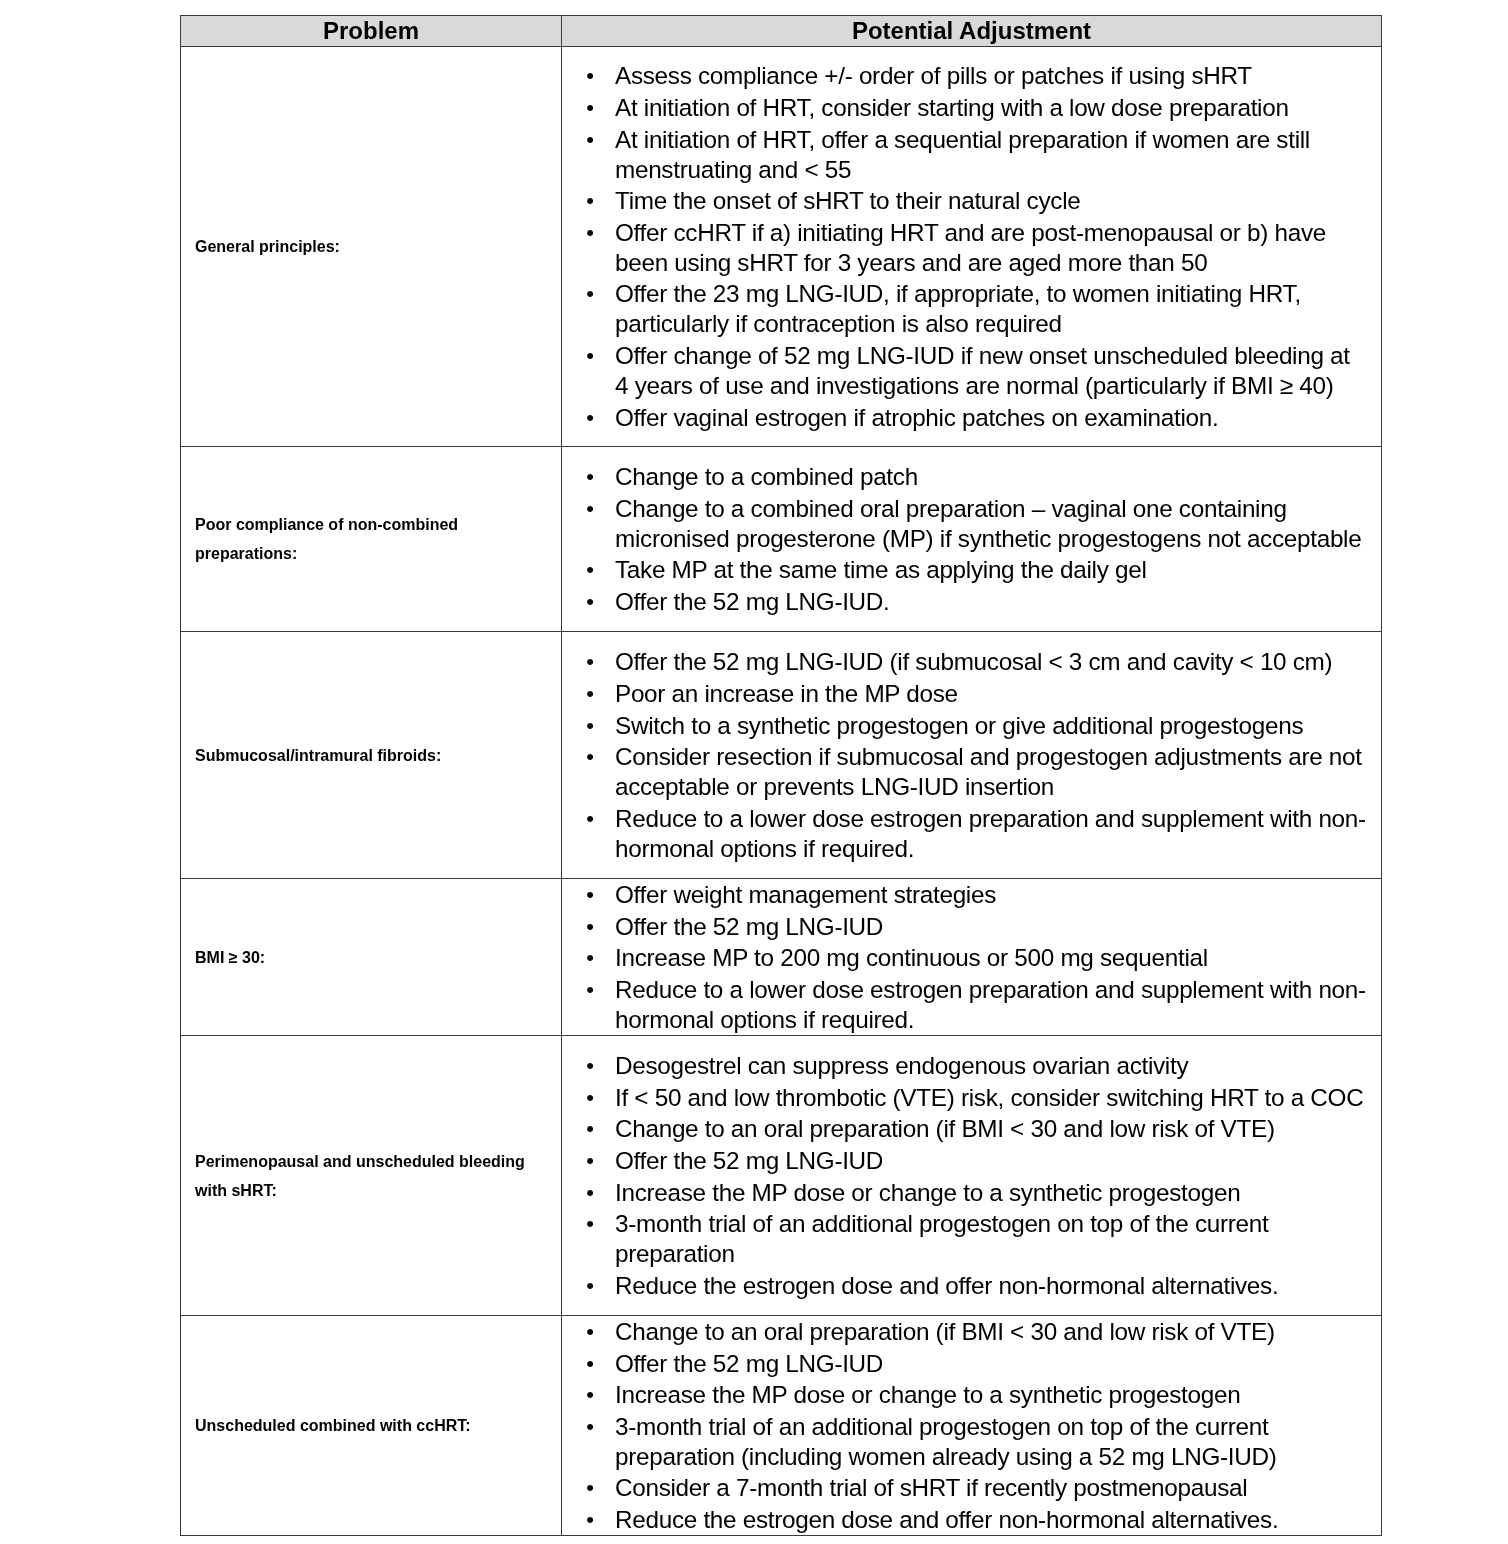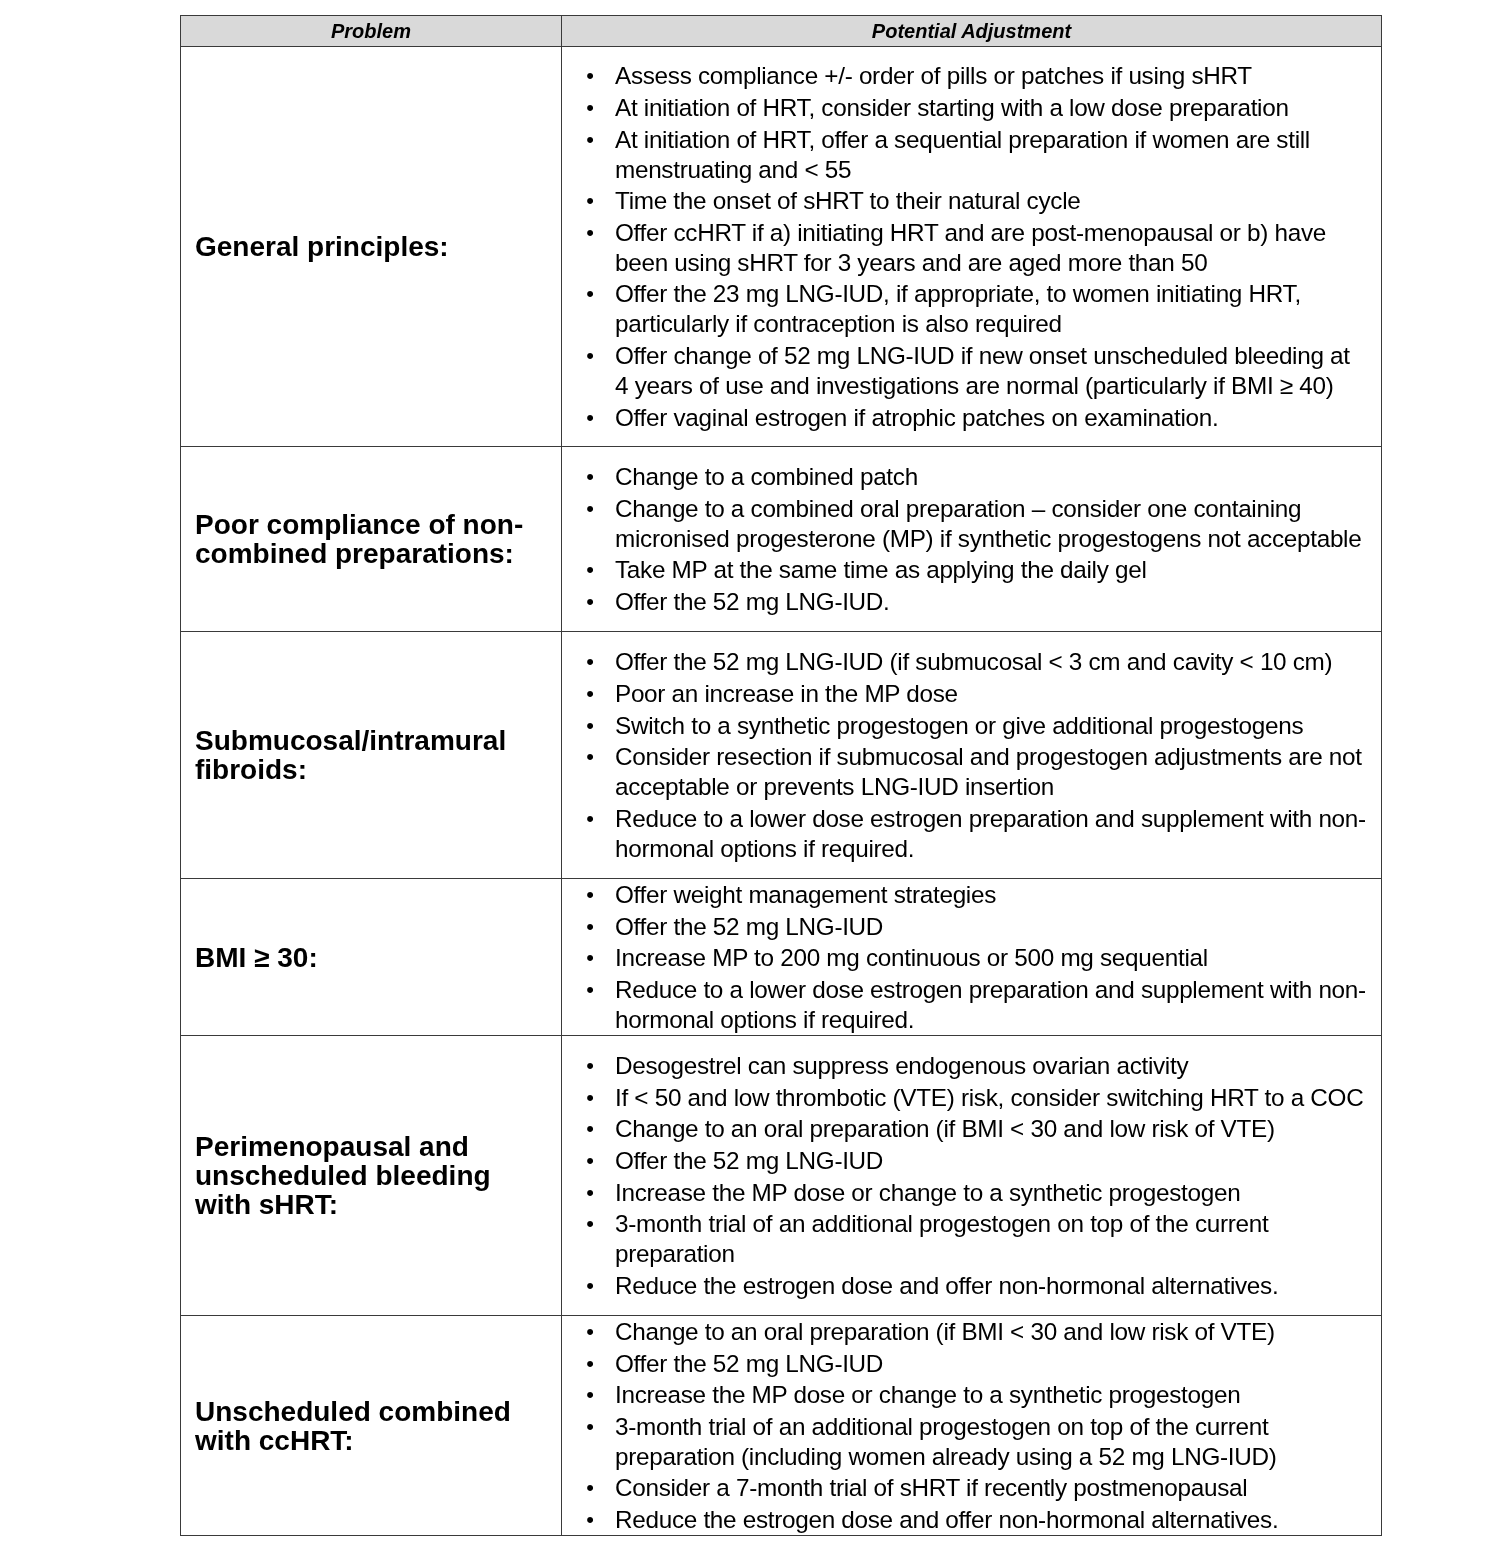--- a/index.html
+++ b/index.html
@@ -25,29 +25,28 @@
     .doc-table col.c1 { width: 381px; }
     .doc-table col.c2 { width: 820px; }
     .doc-table th, .doc-table td {
       border: 1.5px solid #3a3a3a;
       padding: 0;
       vertical-align: middle;
     }
     .doc-table th {
       background: #d9d9d9;
       font-weight: bold;
-      font-size: 20px;
+      font-size: 24px;
       text-align: center;
       height: 30px;
       line-height: 30px;
-      font-style: italic;
     }
     .problem-cell {
       font-weight: bold;
-      font-size: 28px;
+      font-size: 16px;
       line-height: 29px;
       padding-left: 14px !important;
       padding-right: 10px !important;
     }
     .adjust-cell {
       padding: 1px 0 0 0 !important;
     }
     .adjust-list {
       list-style: none;
       margin: 0;
@@ -106,21 +105,21 @@
             <li class="adjust-item"><span class="bullet">•</span><span>Offer change of 52 mg LNG-IUD if new onset unscheduled bleeding at 4 years of use and investigations are normal (particularly if BMI ≥ 40)</span></li>
             <li class="adjust-item"><span class="bullet">•</span><span>Offer vaginal estrogen if atrophic patches on examination.</span></li>
           </ul>
       </td>
     </tr>
     <tr class="r-compliance">
       <td class="problem-cell">Poor compliance of non-combined preparations:</td>
       <td class="adjust-cell">
         <ul class="adjust-list">
             <li class="adjust-item"><span class="bullet">•</span><span>Change to a combined patch</span></li>
-            <li class="adjust-item"><span class="bullet">•</span><span>Change to a combined oral preparation – consider one containing micronised progesterone (MP) if synthetic progestogens not acceptable</span></li>
+            <li class="adjust-item"><span class="bullet">•</span><span>Change to a combined oral preparation – vaginal one containing micronised progesterone (MP) if synthetic progestogens not acceptable</span></li>
             <li class="adjust-item"><span class="bullet">•</span><span>Take MP at the same time as applying the daily gel</span></li>
             <li class="adjust-item"><span class="bullet">•</span><span>Offer the 52 mg LNG-IUD.</span></li>
           </ul>
       </td>
     </tr>
     <tr class="r-fibroids">
       <td class="problem-cell">Submucosal/intramural fibroids:</td>
       <td class="adjust-cell">
         <ul class="adjust-list">
             <li class="adjust-item"><span class="bullet">•</span><span>Offer the 52 mg LNG-IUD (if submucosal &lt; 3 cm and cavity &lt; 10 cm)</span></li>

